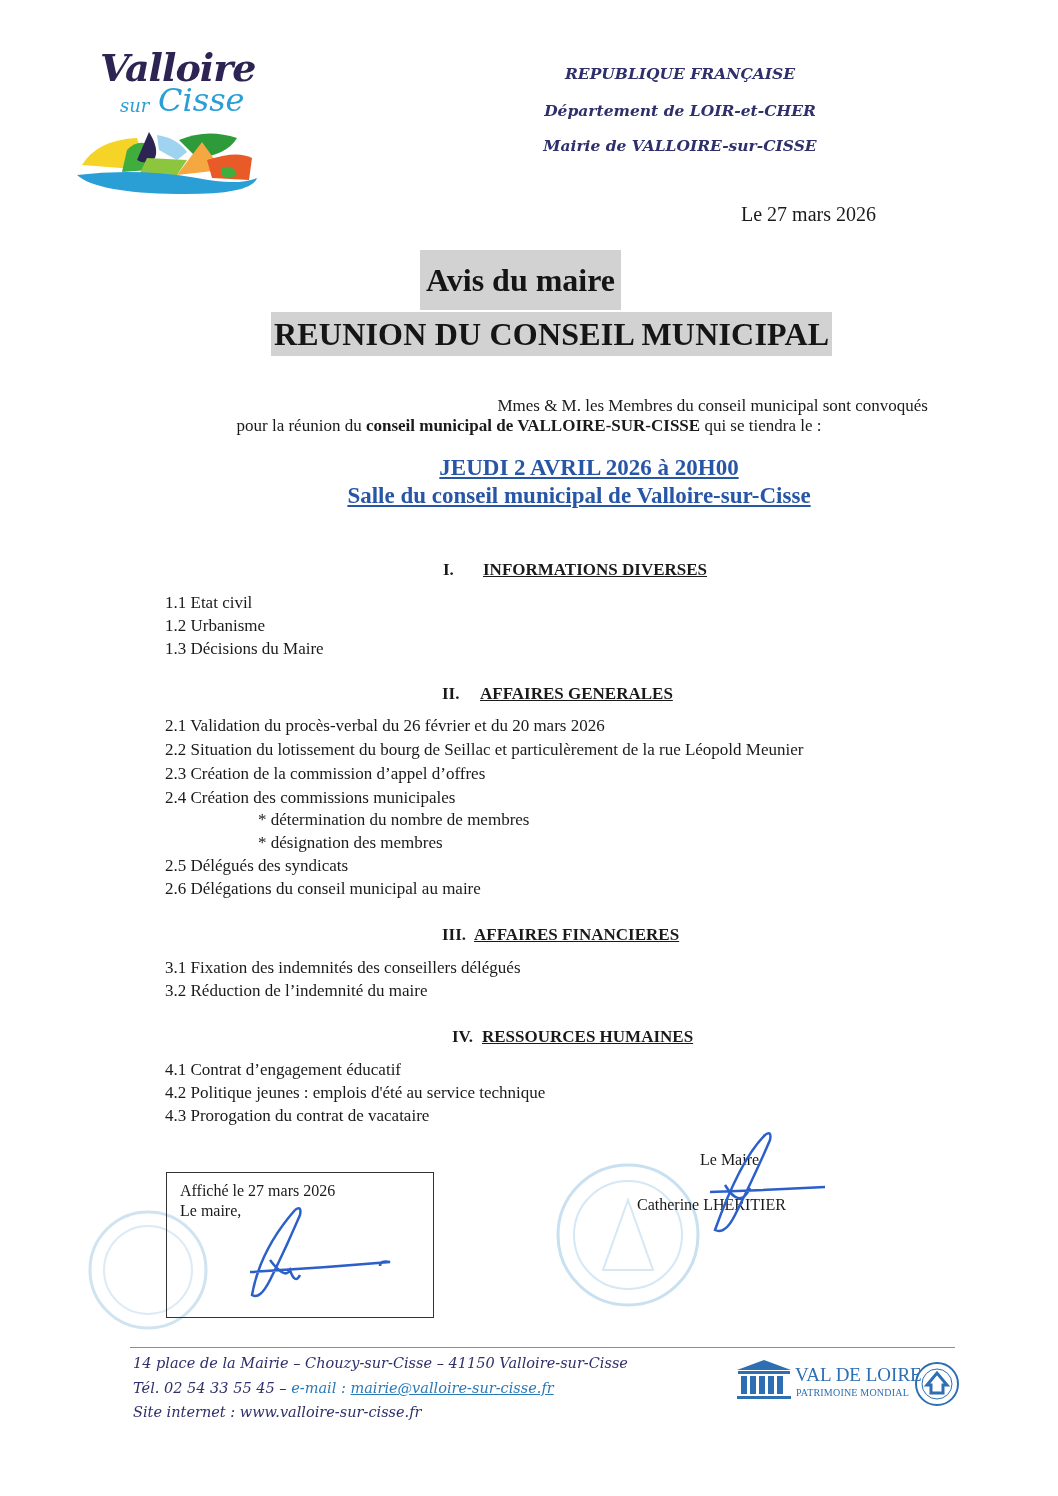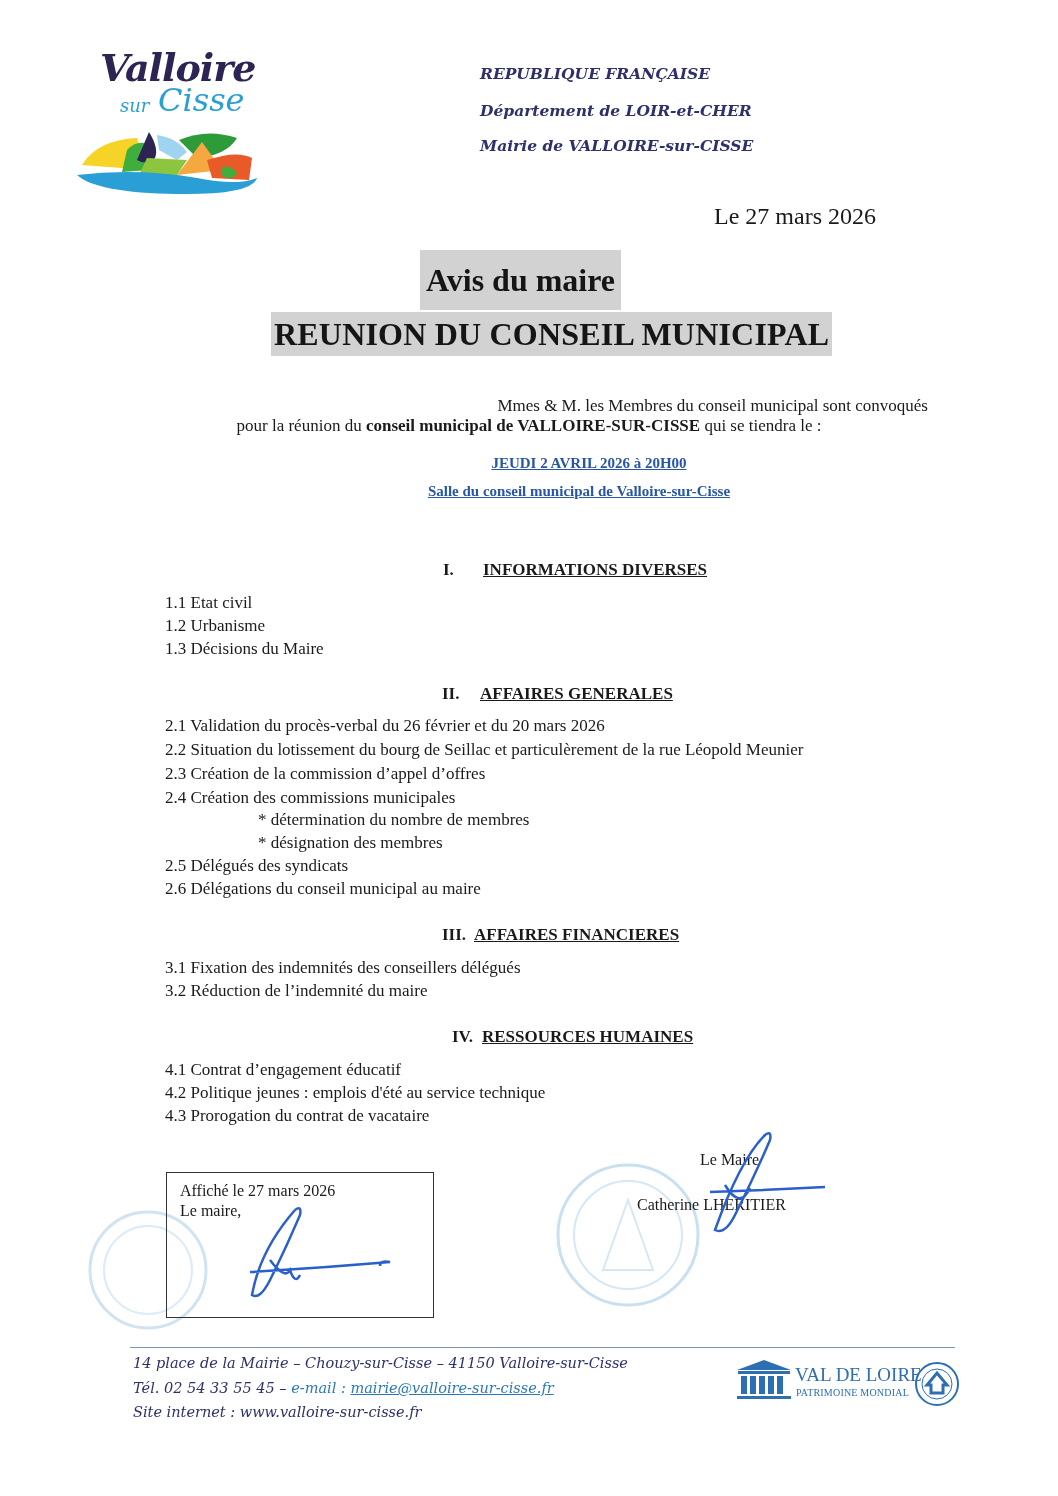--- a/index.html
+++ b/index.html
@@ -11,39 +11,39 @@
   #logo { left: 72px; top: 45px; width: 200px; height: 150px; }
   .logo-valloire { position: absolute; left: 28px; top: 0px; font-family: "DejaVu Serif", serif;
     font-style: italic; font-weight: bold; font-size: 38px; color: #2d2454; letter-spacing: -1px; text-align: center; }
   .logo-sur { position: absolute; left: 48px; top: 50px; font-style: italic; font-size: 18px; color: #2a9fd6;
     font-family: "DejaVu Serif", serif; }
   .logo-cisse { position: absolute; left: 86px; top: 36px; font-style: italic; font-size: 32px; color: #2a9fd6;
     font-family: "DejaVu Serif", serif; }
   .logo-art { position: absolute; left: 5px; top: 85px; }
 
   
-  .hdr { position: absolute; right: 0; left: 0; font-family: "DejaVu Serif", serif;
+  .hdr { position: absolute; right: 0; left: 0; text-align: center; font-family: "DejaVu Serif", serif;
     font-weight: bold; font-style: italic; font-size: 15.5px; color: #2e2f6b; }
   #hdr1 { left: 480px; width: 400px; top: 64px; }
   #hdr2 { left: 480px; width: 400px; top: 101px; }
   #hdr3 { left: 480px; width: 400px; top: 136px; }
 
-  #date { right: 182px; top: 203px; font-size: 24px; }
+  #date { right: 182px; top: 203px; font-size: 20px; }
 
   
   .shade { background: #d2d2d2; font-weight: bold; color: #151515; font-family: "Liberation Serif", serif; }
   #title1 { left: 420px; top: 250px; height: 44px; padding: 8px 6px; font-size: 32px; line-height: 44px; }
   #title2 { left: 271px; top: 312px; height: 44px; padding: 0 3px; font-size: 32px; line-height: 44px; letter-spacing: 0.2px; }
 
   
   .center { left: 0; right: 0; text-align: center; }
   #intro1 { top: 396px; font-size: 17px; left: 180px; right: 130px; text-align: right; }
   #intro2 { top: 416px; font-size: 17px; left: 130px; right: 130px; }
   #intro2 b { font-weight: bold; }
-  .event { color: #2856a6; font-weight: bold; text-decoration: underline; font-size: 15px; }
+  .event { color: #2856a6; font-weight: bold; text-decoration: underline; font-size: 23px; }
   #event1 { top: 455px; left: 250px; right: 130px; text-align: center; }
   #event2 { top: 483px; left: 230px; right: 130px; text-align: center; }
 
   
   .sec-head { font-weight: bold; font-size: 17px; }
   .sec-head .num { display: inline-block; }
   .sec-head .lbl { text-decoration: underline; }
   .item { font-size: 17px; left: 165px; }
   .sub { font-size: 17px; left: 258px; }
 

